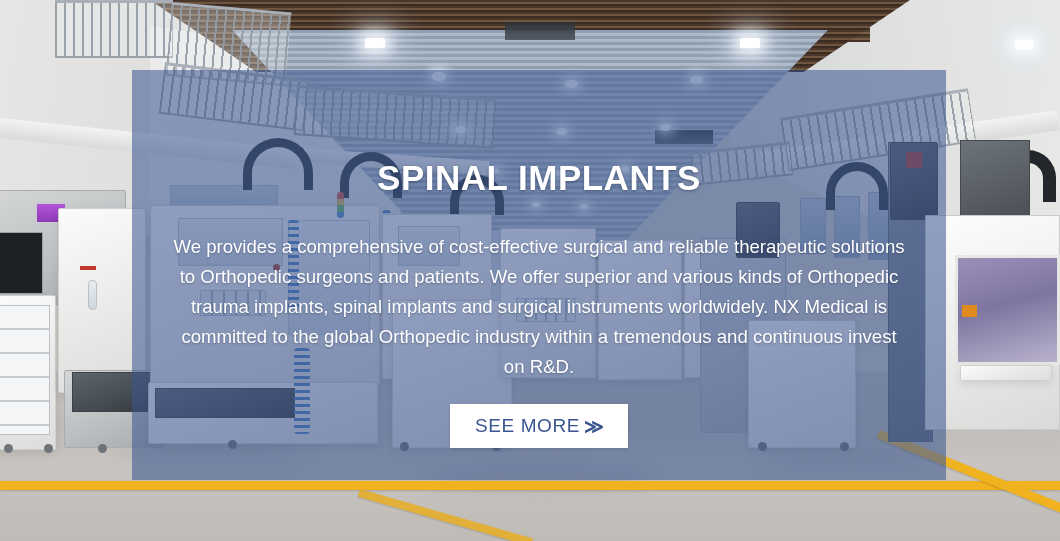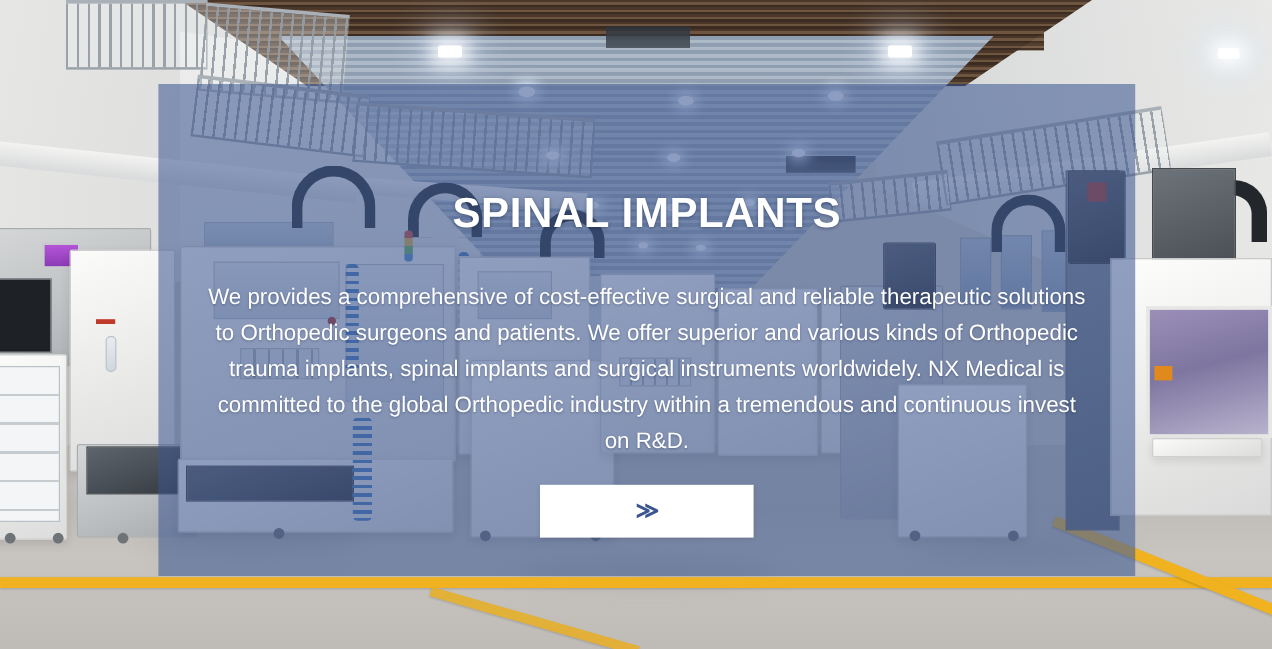--- a/index.html
+++ b/index.html
@@ -472,18 +472,19 @@
 
   <div class="overlay-panel"></div>
 
   <div class="overlay-content">
 
     <h1 class="hero-title">SPINAL IMPLANTS</h1>
 
     <p class="hero-body">We provides a comprehensive of cost-effective surgical and reliable therapeutic solutions to Orthopedic surgeons and patients. We offer superior and various kinds of Orthopedic trauma implants, spinal implants and surgical instruments worldwidely. NX Medical is committed to the global Orthopedic industry within a tremendous and continuous invest on R&amp;D.</p>
 
     <button class="see-more-btn">
+      <span>SEE MORE</span>
       <span class="chev">≫</span>
     </button>
 
   </div>
 
 </div>
 
 </body></html>

